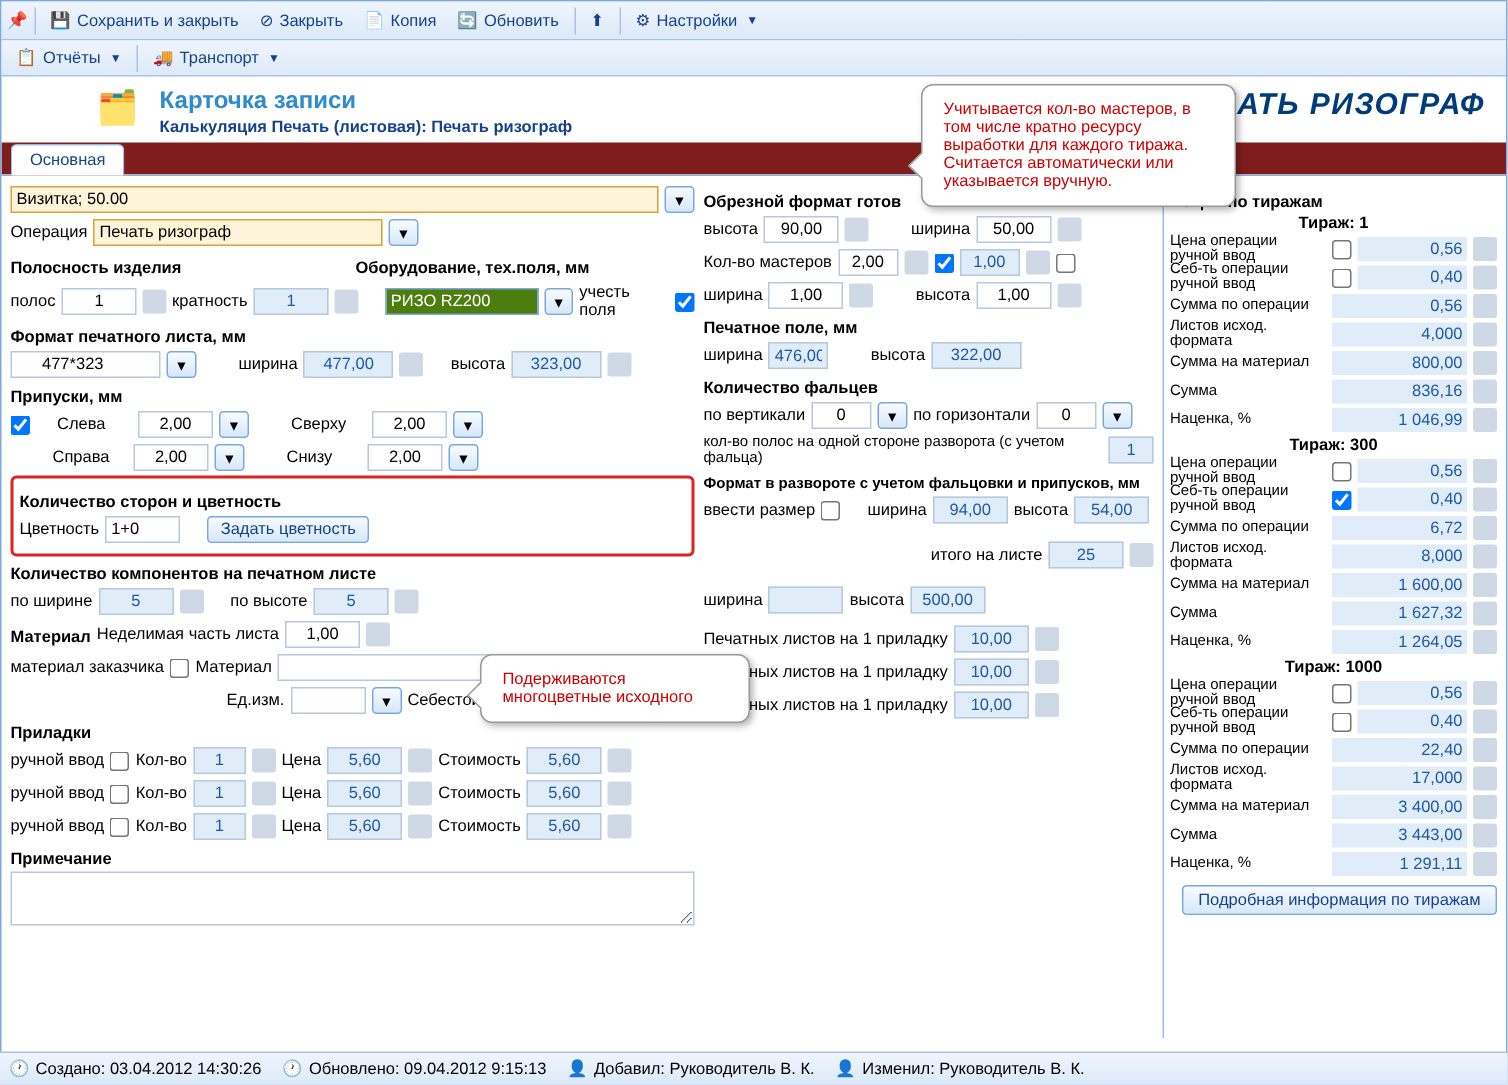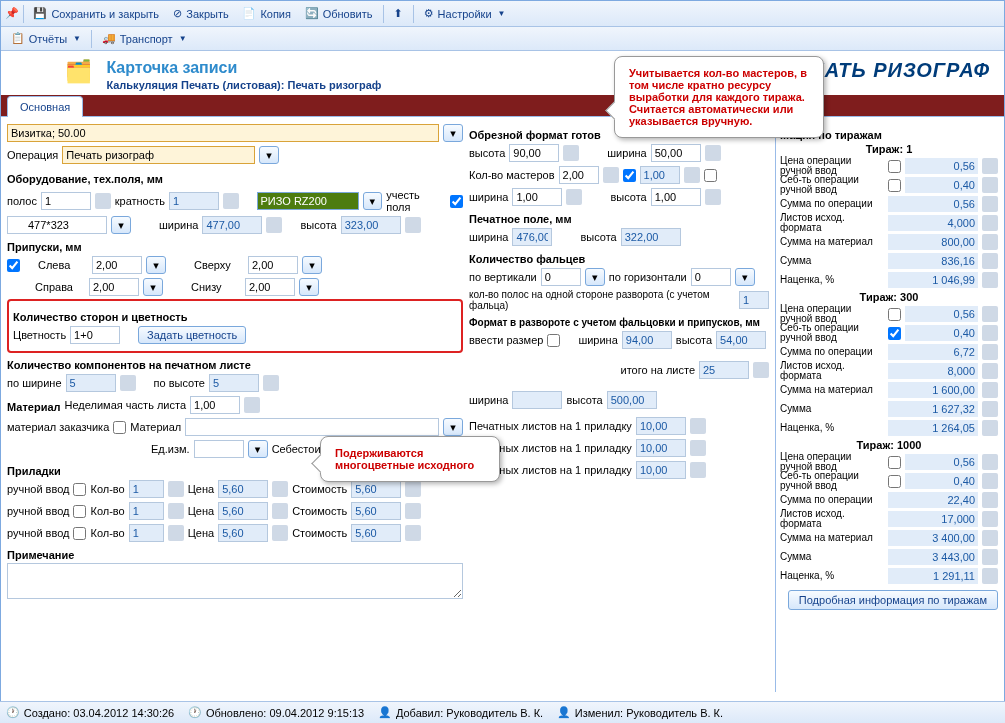--- a/index.html
+++ b/index.html
@@ -18,32 +18,32 @@
 .content{display:flex;padding:6px;gap:6px;height:calc(100% - 140px)}
 .col-left{flex:0 0 456px}
 .col-mid{flex:0 0 300px}
 .col-right{flex:1;border-left:1px solid #99bbe8;padding-left:4px}
 .row{display:flex;align-items:center;gap:4px;margin-bottom:2px;min-height:20px}
 .label{color:#000}
 .combo,.inp{border:1px solid #b5c8de;background:#fff;height:18px;padding:1px 3px;font-size:11px}
 .combo-y{background:#fef4d9;border:1px solid #d9a339}
 .combo-b{background:#d5e6fb;border:1px solid #7aa8dc}
 .inp-ro{background:#e1ecf9;color:#1c5aa5;text-align:right}
-.num{width:50px;text-align:left}
+.num{width:50px;text-align:center}
 .tiny-ico{width:16px;height:16px;display:inline-block;background:#cfd9e6;border-radius:2px}
 .chk{width:13px;height:13px}
 .group-hilite{border:2px solid #d22;border-radius:4px;padding:4px;margin:2px 0}
 .section-title{font-weight:bold;margin:6px 0 2px}
 .tirage-title{font-weight:bold;text-align:center;color:#000;margin:2px 0}
 .r-row{display:flex;align-items:center;gap:4px;margin-bottom:1px;height:18px}
 .r-label{flex:0 0 104px;font-size:10px;line-height:10px}
 .r-chk{width:13px;height:13px;flex-shrink:0}
 .r-val{flex:1;background:#e1ecf9;color:#1c5aa5;text-align:right;padding:1px 3px;height:16px;font-size:11px;display:flex;align-items:center;justify-content:flex-end}
 .r-ico{width:16px;height:16px;background:#cfd9e6;border-radius:2px;flex-shrink:0}
-.callout{position:absolute;background:#fff;border:1px solid #999;border-radius:8px;padding:10px 14px;box-shadow:2px 2px 5px rgba(0,0,0,.3);color:#c00;font-weight:bold;font-size:11px;z-index:10}
+.callout{position:absolute;background:#fff;border:1px solid #999;border-radius:8px;padding:10px 14px;box-shadow:2px 2px 5px rgba(0,0,0,.3);color:#c00;font-weight:normal;font-size:11px;z-index:10}
 .callout::after{content:"";position:absolute;width:12px;height:12px;background:#fff;border-left:1px solid #999;border-bottom:1px solid #999;transform:rotate(45deg)}
 .c1{top:56px;left:614px;width:210px}
 .c1::after{left:-7px;bottom:20px}
 .c2{top:436px;left:320px;width:180px}
 .c2::after{left:-7px;top:20px}
 .status{position:absolute;bottom:0;left:0;right:0;height:22px;background:linear-gradient(#f0f5fc,#dce9f9);border-top:1px solid #a8c3e6;display:flex;align-items:center;padding:0 6px;gap:14px;font-size:11px}
 .status span{display:flex;align-items:center;gap:4px}
 .btn{background:linear-gradient(#f7fbff,#d6e7fb);border:1px solid #7aa8dc;border-radius:3px;padding:2px 8px;color:#15428b;cursor:pointer}
 .btn-icon{background:linear-gradient(#f7fbff,#d6e7fb);border:1px solid #7aa8dc;border-radius:3px;width:20px;height:18px;display:inline-flex;align-items:center;justify-content:center}
 .btn-link{background:linear-gradient(#f7fbff,#d6e7fb);border:1px solid #7aa8dc;border-radius:3px;padding:3px 10px;color:#15428b;cursor:pointer;margin-top:4px;float:right}
@@ -117,37 +117,41 @@
         <span class="btn-icon">▾</span>
     </div>
     <div class="row">
       <span class="label">Операция</span>
       <input class="combo combo-y" style="flex: 1 1 0%;" value="Печать ризограф">
         <span class="btn-icon">▾</span>
       <span style="width:180px"></span>
     </div>
     <div class="row">
       <div style="flex:1">
+          <div class="section-title">Полосность изделия</div>
+        </div>
+      <div style="flex:1">
           <div class="section-title">Оборудование, тех.поля, мм</div>
         </div>
     </div>
     <div class="row">
       <span>полос</span>
       <input class="inp num" value="1" style="">
       <span class="tiny-ico"></span>
       <span>кратность</span>
       <input class="inp num inp-ro" value="1" style="">
       <span class="tiny-ico"></span>
       <span style="width:10px"></span>
       <input class="combo combo-b" style="width: 102px; color: rgb(255, 255, 255); background: #4d7c0f;" value="РИЗО RZ200">
         <span class="btn-icon">▾</span>
       <span>учесть поля</span>
       <input type="checkbox" class="chk" checked="" style="">
     </div>
 
+    <div class="section-title">Формат печатного листа, мм</div>
     <div class="row">
       <input class="combo" style="width: 100px; padding-left: 20px;" value="477*323">
         <span class="btn-icon">▾</span>
       <span style="width:20px"></span>
       <span>ширина</span>
       <input class="inp num inp-ro" style="width: 60px;" value="477,00">
         <span class="tiny-ico"></span>
       <span style="width:10px"></span>
       <span>высота</span>
       <input class="inp num inp-ro" style="width: 60px;" value="323,00">

